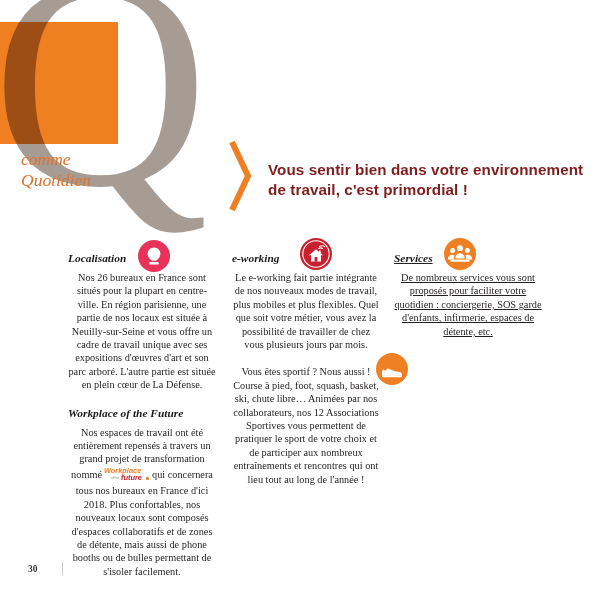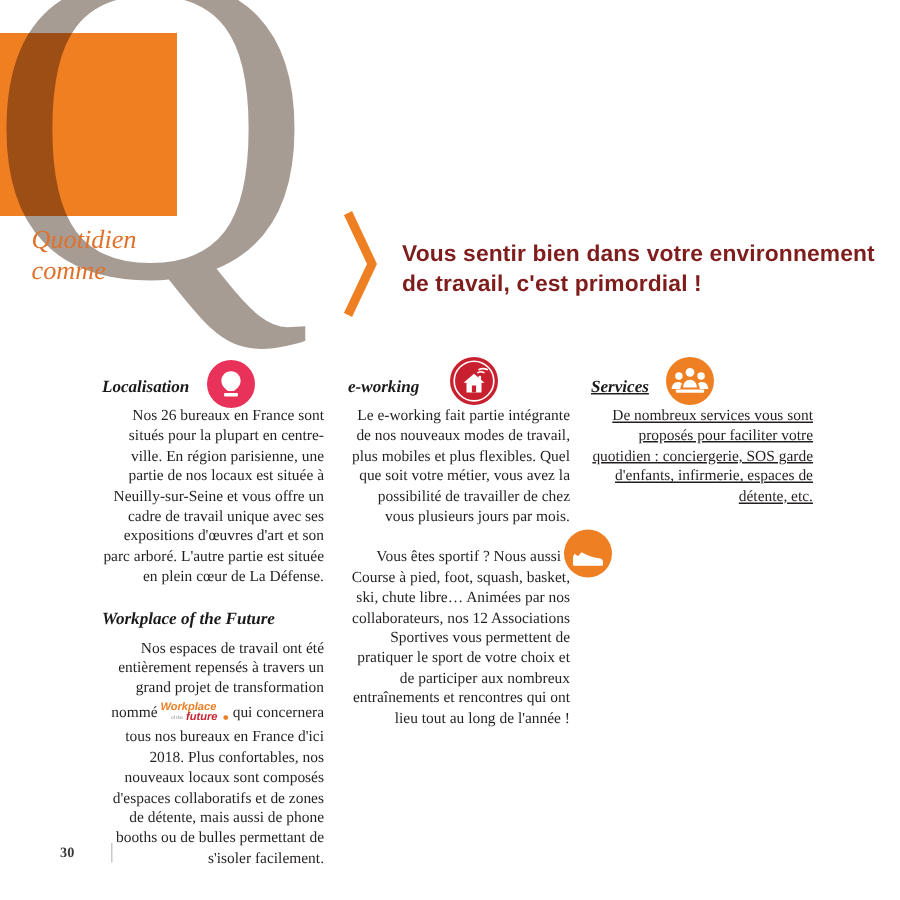--- a/index.html
+++ b/index.html
@@ -103,21 +103,21 @@
     line-height: 14px;
     color: #1a1a1a;
     margin: 0 0 6px 0;
   }
   .sec-body {
     font-family: "Liberation Serif", serif;
     font-size: 10.3px;
     line-height: 13.4px;
     color: #231f20;
     margin: 0;
-    text-align: right;
+    text-align: center;
   }
   .sec-body .inline-logo {
     display: inline-block;
     vertical-align: -3px;
     margin: 0 2px;
   }
 
   
   .badge {
     position: absolute;
@@ -133,21 +133,21 @@
   #badge-localisation { left: 70px;  top: -11px; }
   #badge-eworking     { left: 68px;  top: -13px; }
   #badge-services     { left: 50px;  top: -13px; }
   #badge-sport        { left: 144px; top: -12px; }
 
   .badge svg { display: block; width: 32px; height: 32px; }
 
   
   #footer {
     position: absolute;
-    left: 40px;
+    left: 28px;
     bottom: 25px;
     display: flex;
     align-items: center;
     gap: 24px;
   }
   #page-number {
     font-family: "Liberation Serif", serif;
     font-weight: bold;
     font-size: 9.5px;
     color: #3a3a3a;
@@ -158,22 +158,22 @@
     background: #c9c9c9;
   }
 </style>
 </head>
 <body>
 
 <div id="masthead">
   <div id="q-glyph">Q</div>
   <div id="orange-block"></div>
   <div id="kicker">
+    <div>comme</div>
     <div>Quotidien</div>
-    <div>comme</div>
   </div>
 </div>
 
 <div id="headline-wrap">
   <span id="chevron-icon">
     <svg viewBox="0 0 24 76" xmlns="http://www.w3.org/2000/svg">
       <polyline points="4,4 20,38 4,72" fill="none" stroke="#EF7F23" stroke-width="6" stroke-linecap="butt" stroke-linejoin="miter"></polyline>
     </svg>
   </span>
   <h1 id="headline">Vous sentir bien dans votre environnement de travail, c'est primordial !</h1>

